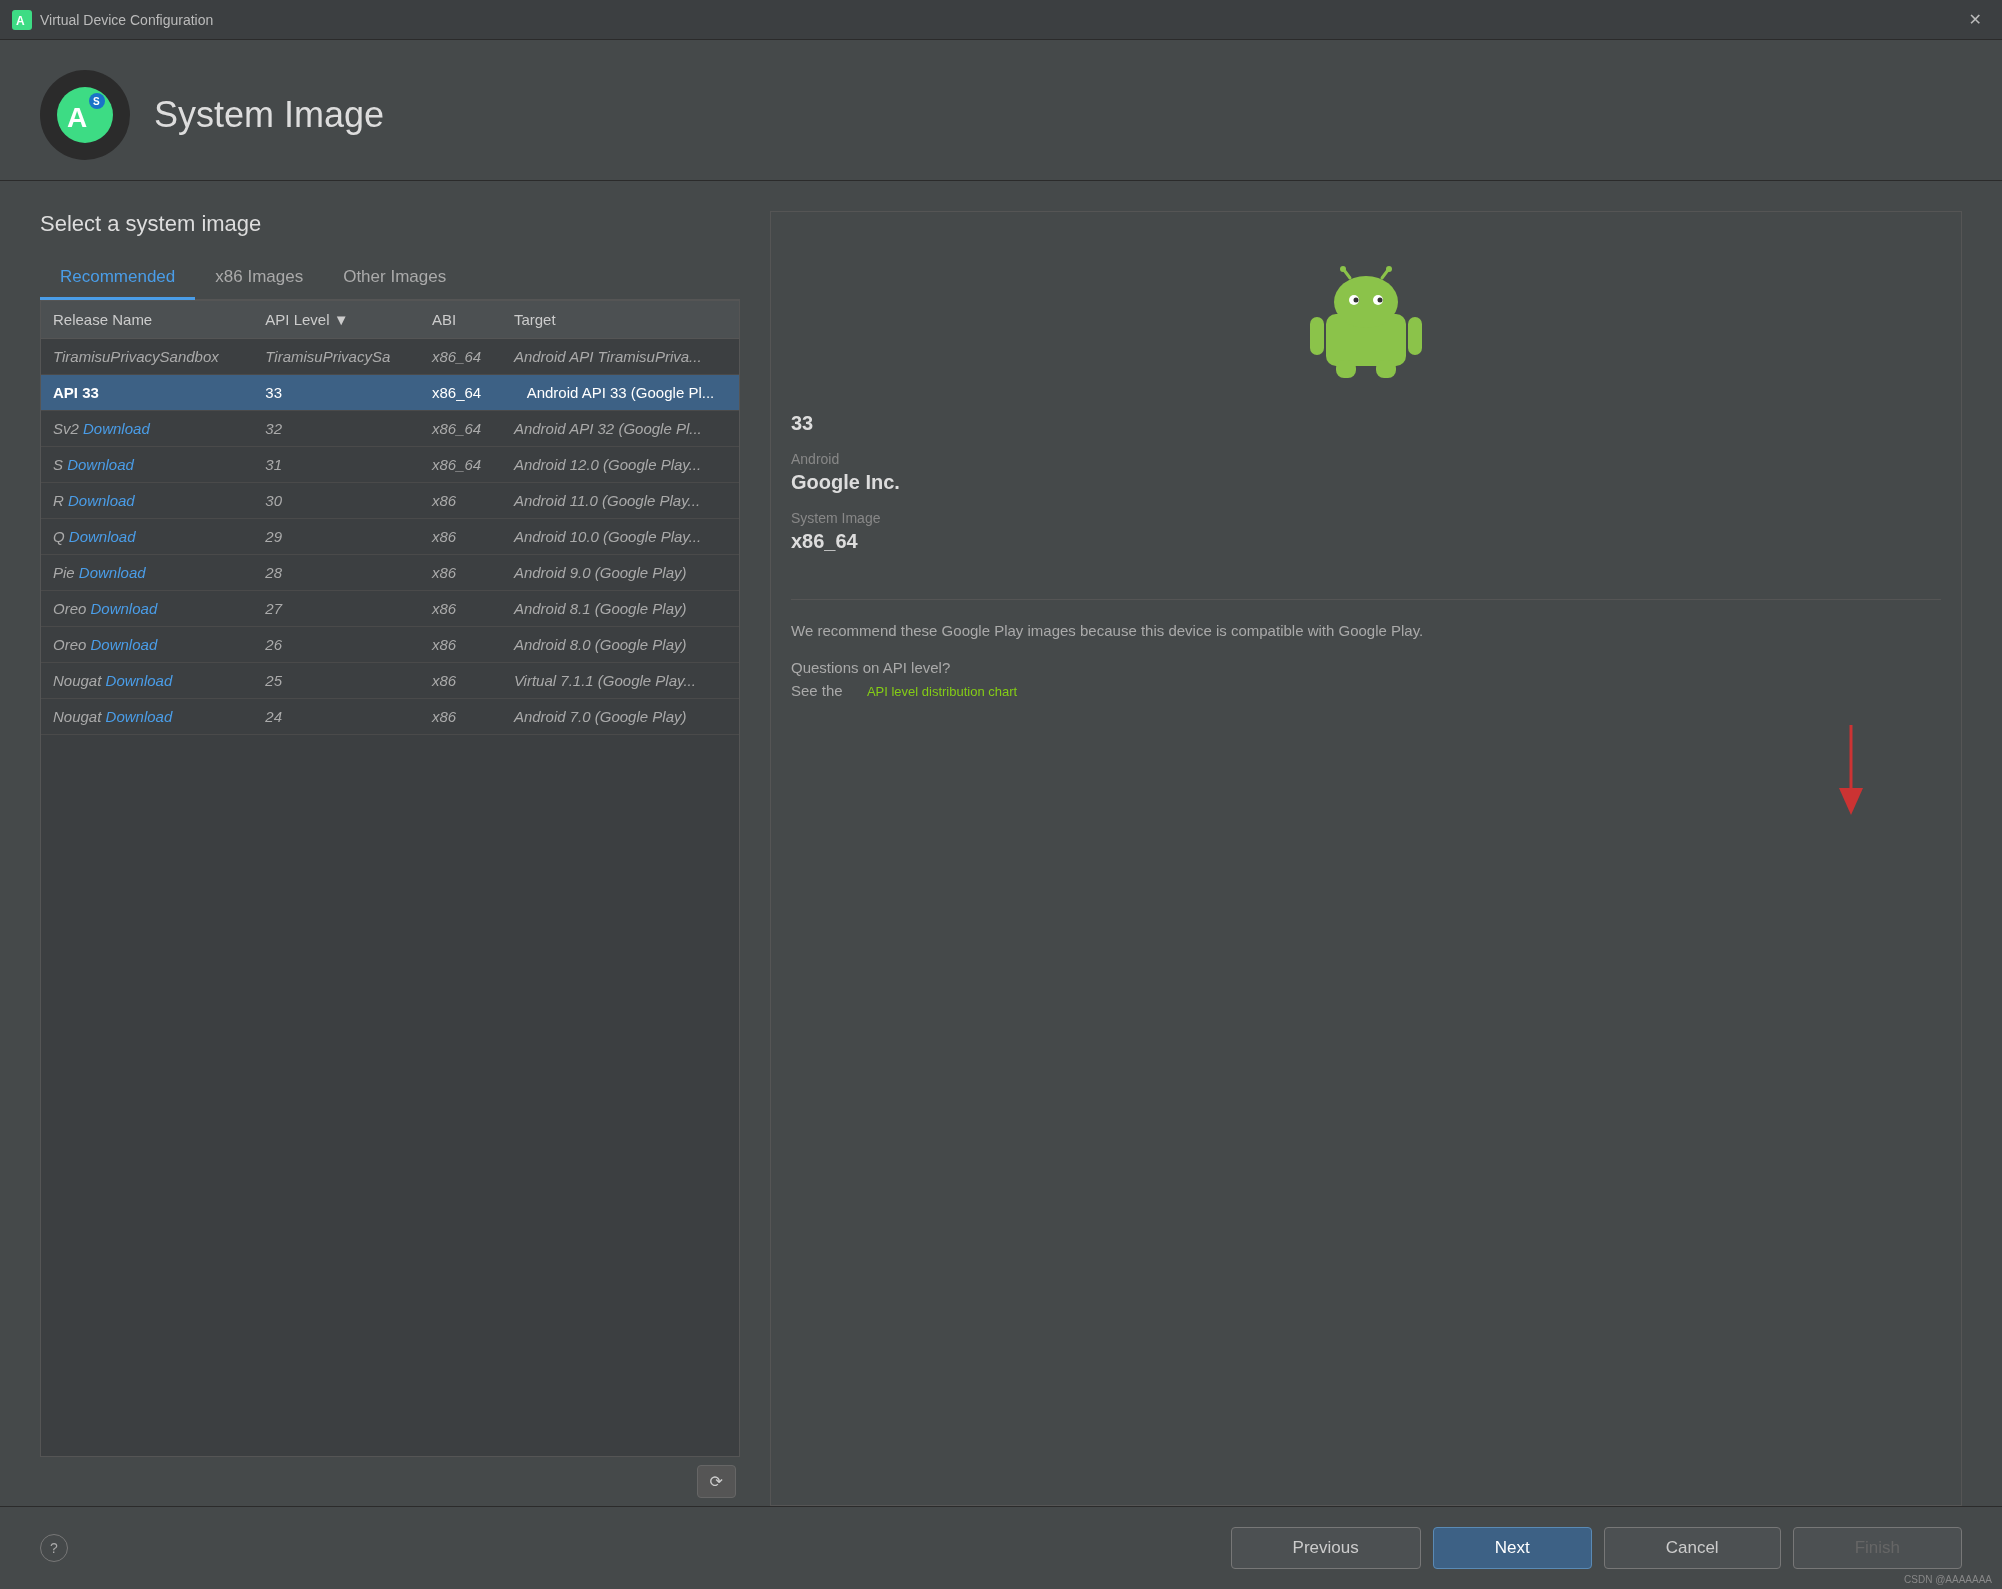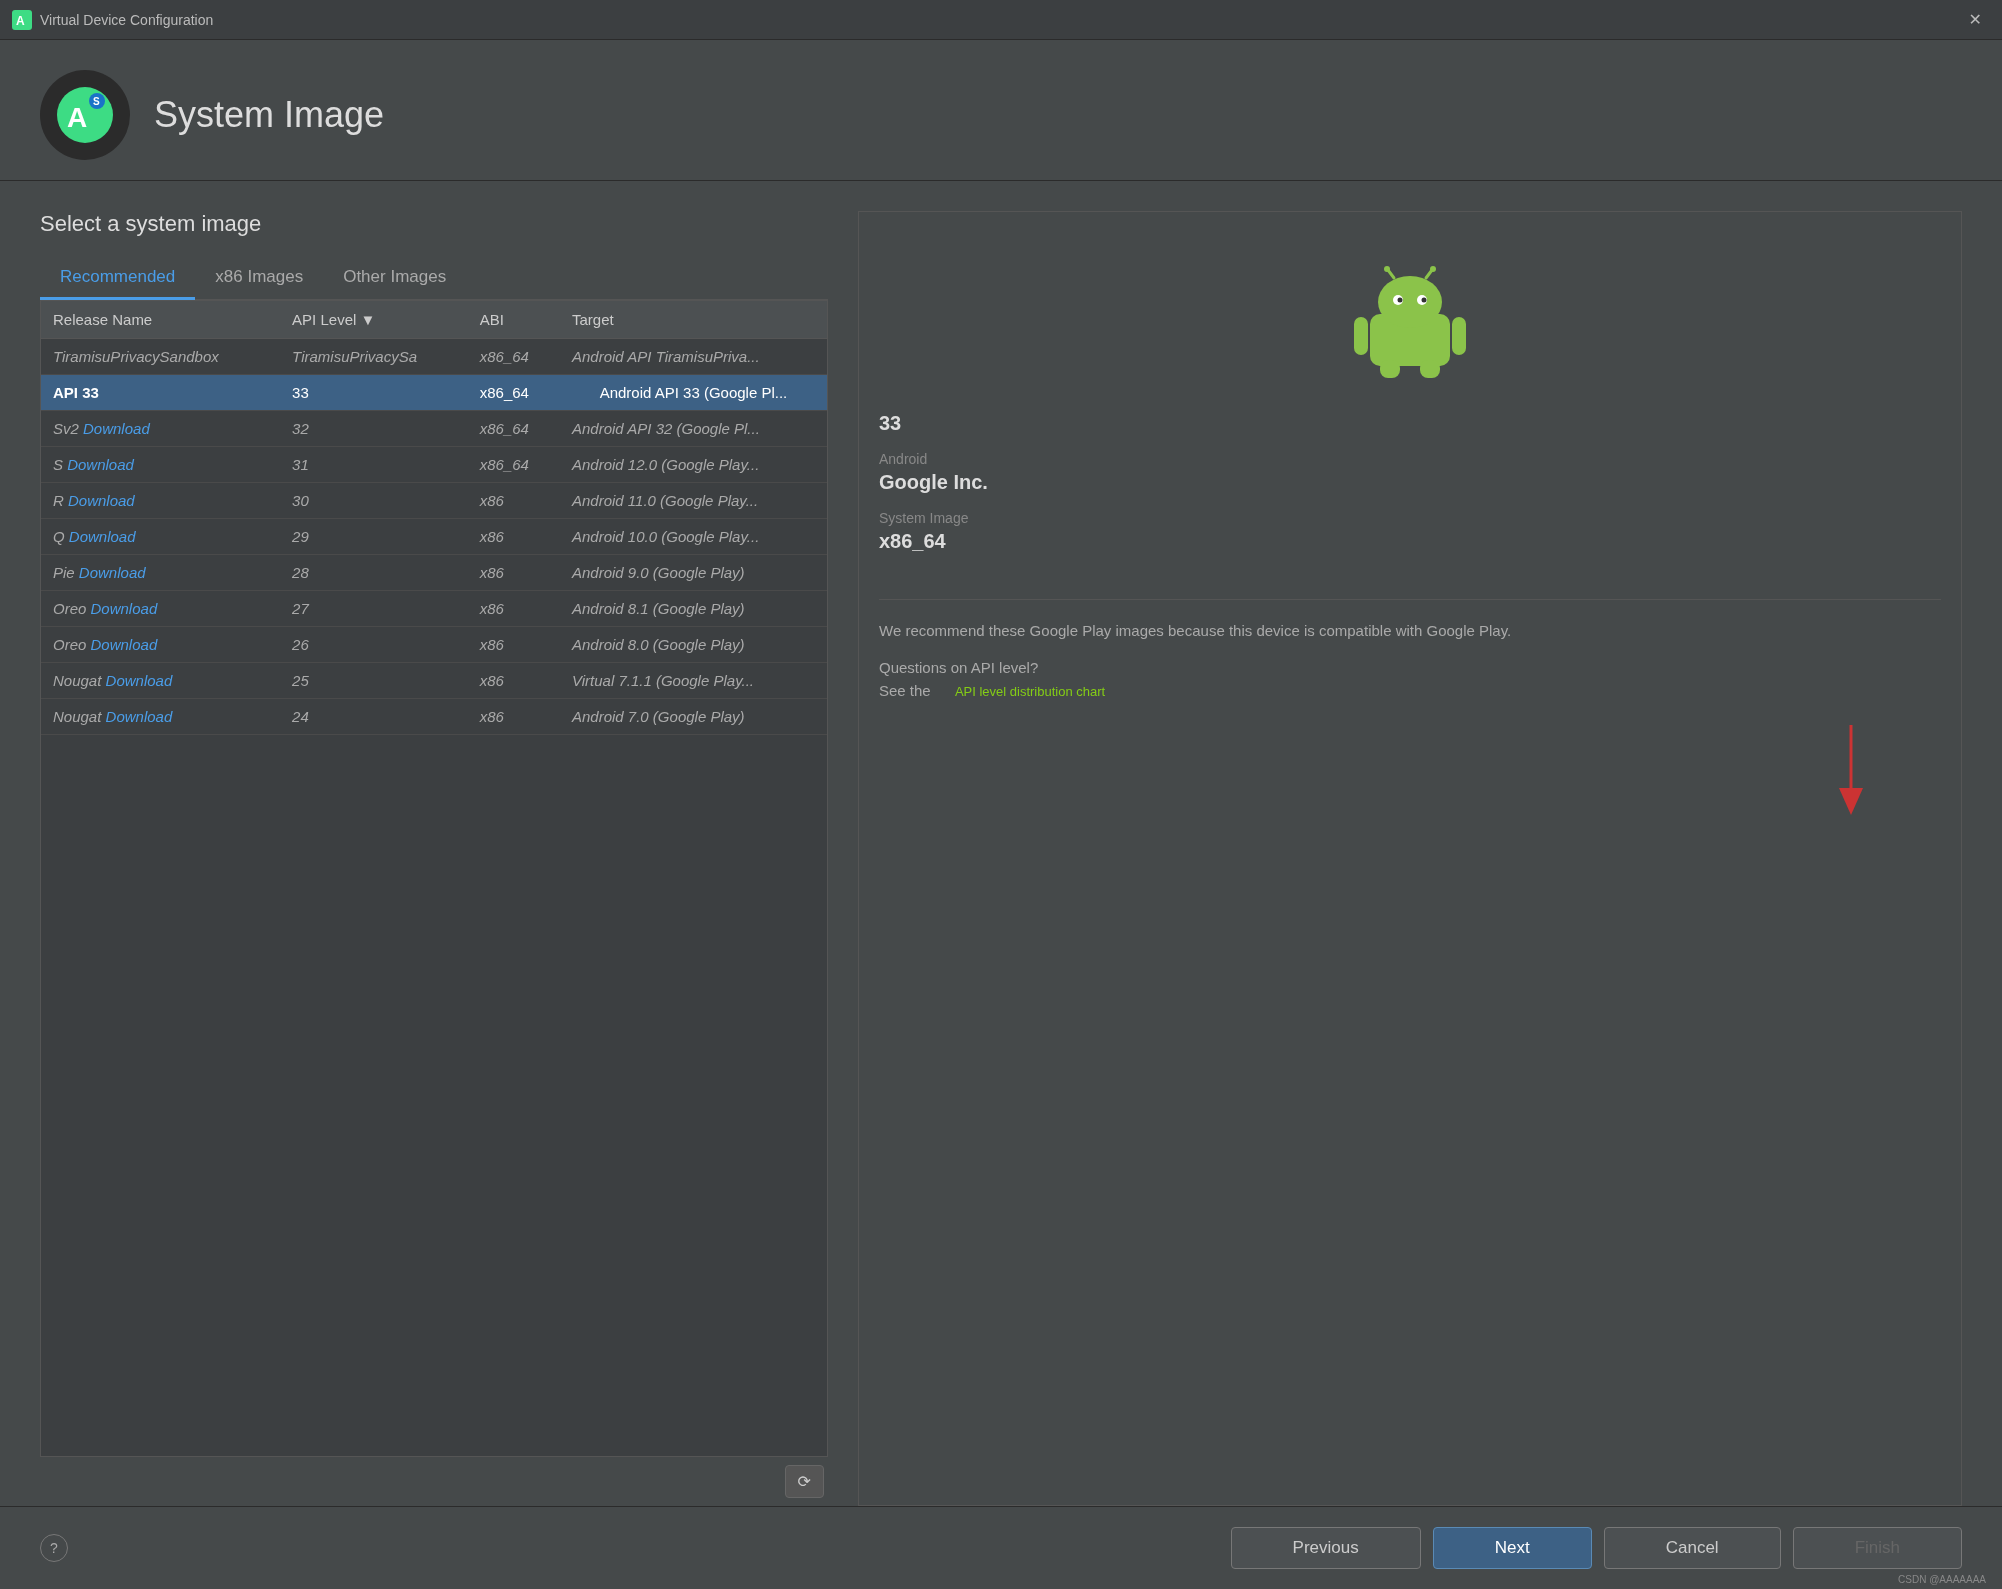--- a/index.html
+++ b/index.html
@@ -83,21 +83,21 @@
       flex: 1;
       padding: 30px 40px 0 40px;
       gap: 30px;
       overflow: hidden;
     }
 
     
     .left-panel {
       display: flex;
       flex-direction: column;
-      width: 788px;
+      width: 700px;
       flex-shrink: 0;
     }
     .select-label {
       font-size: 22px;
       color: #dddddd;
       margin-bottom: 20px;
       font-weight: 400;
     }
 
     
@@ -291,21 +291,21 @@
       display: flex;
       align-items: center;
       justify-content: center;
       margin-right: auto;
     }
 
     
     .watermark {
       position: absolute;
       bottom: 4px;
-      right: 16px;
+      right: 10px;
       font-size: 10px;
       color: #888;
     }
 
     
     .android-svg {
       width: 120px;
       height: 120px;
     }
 

